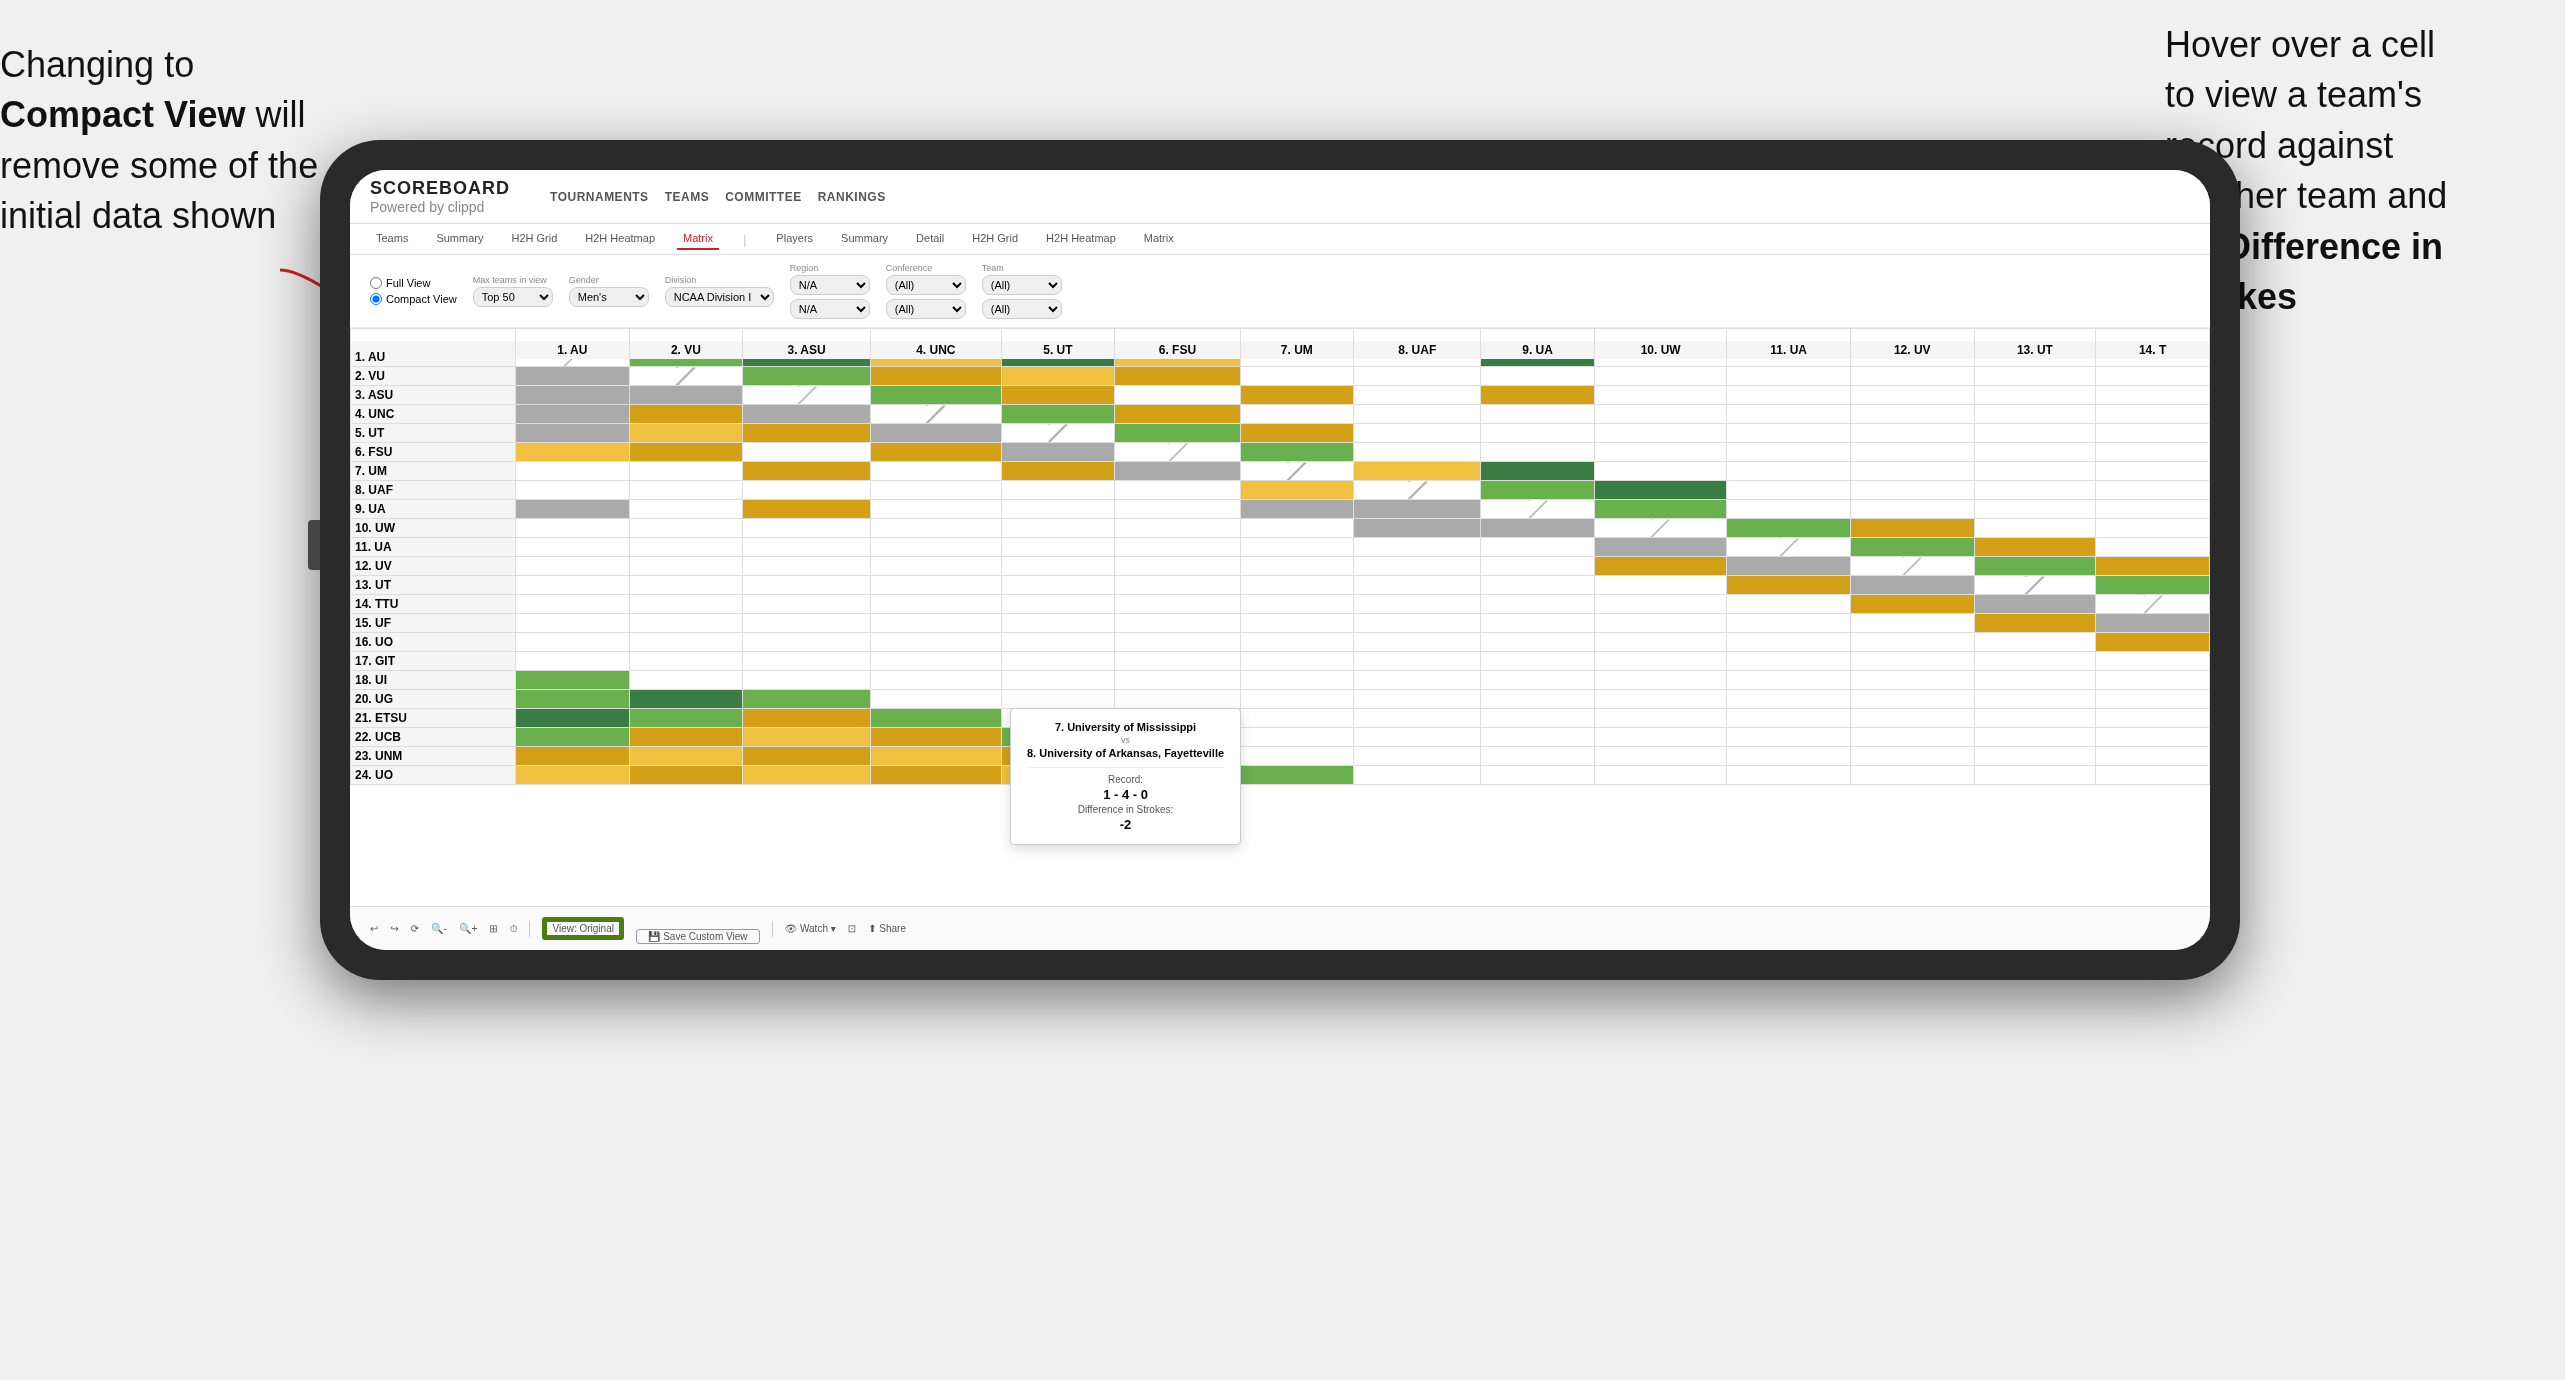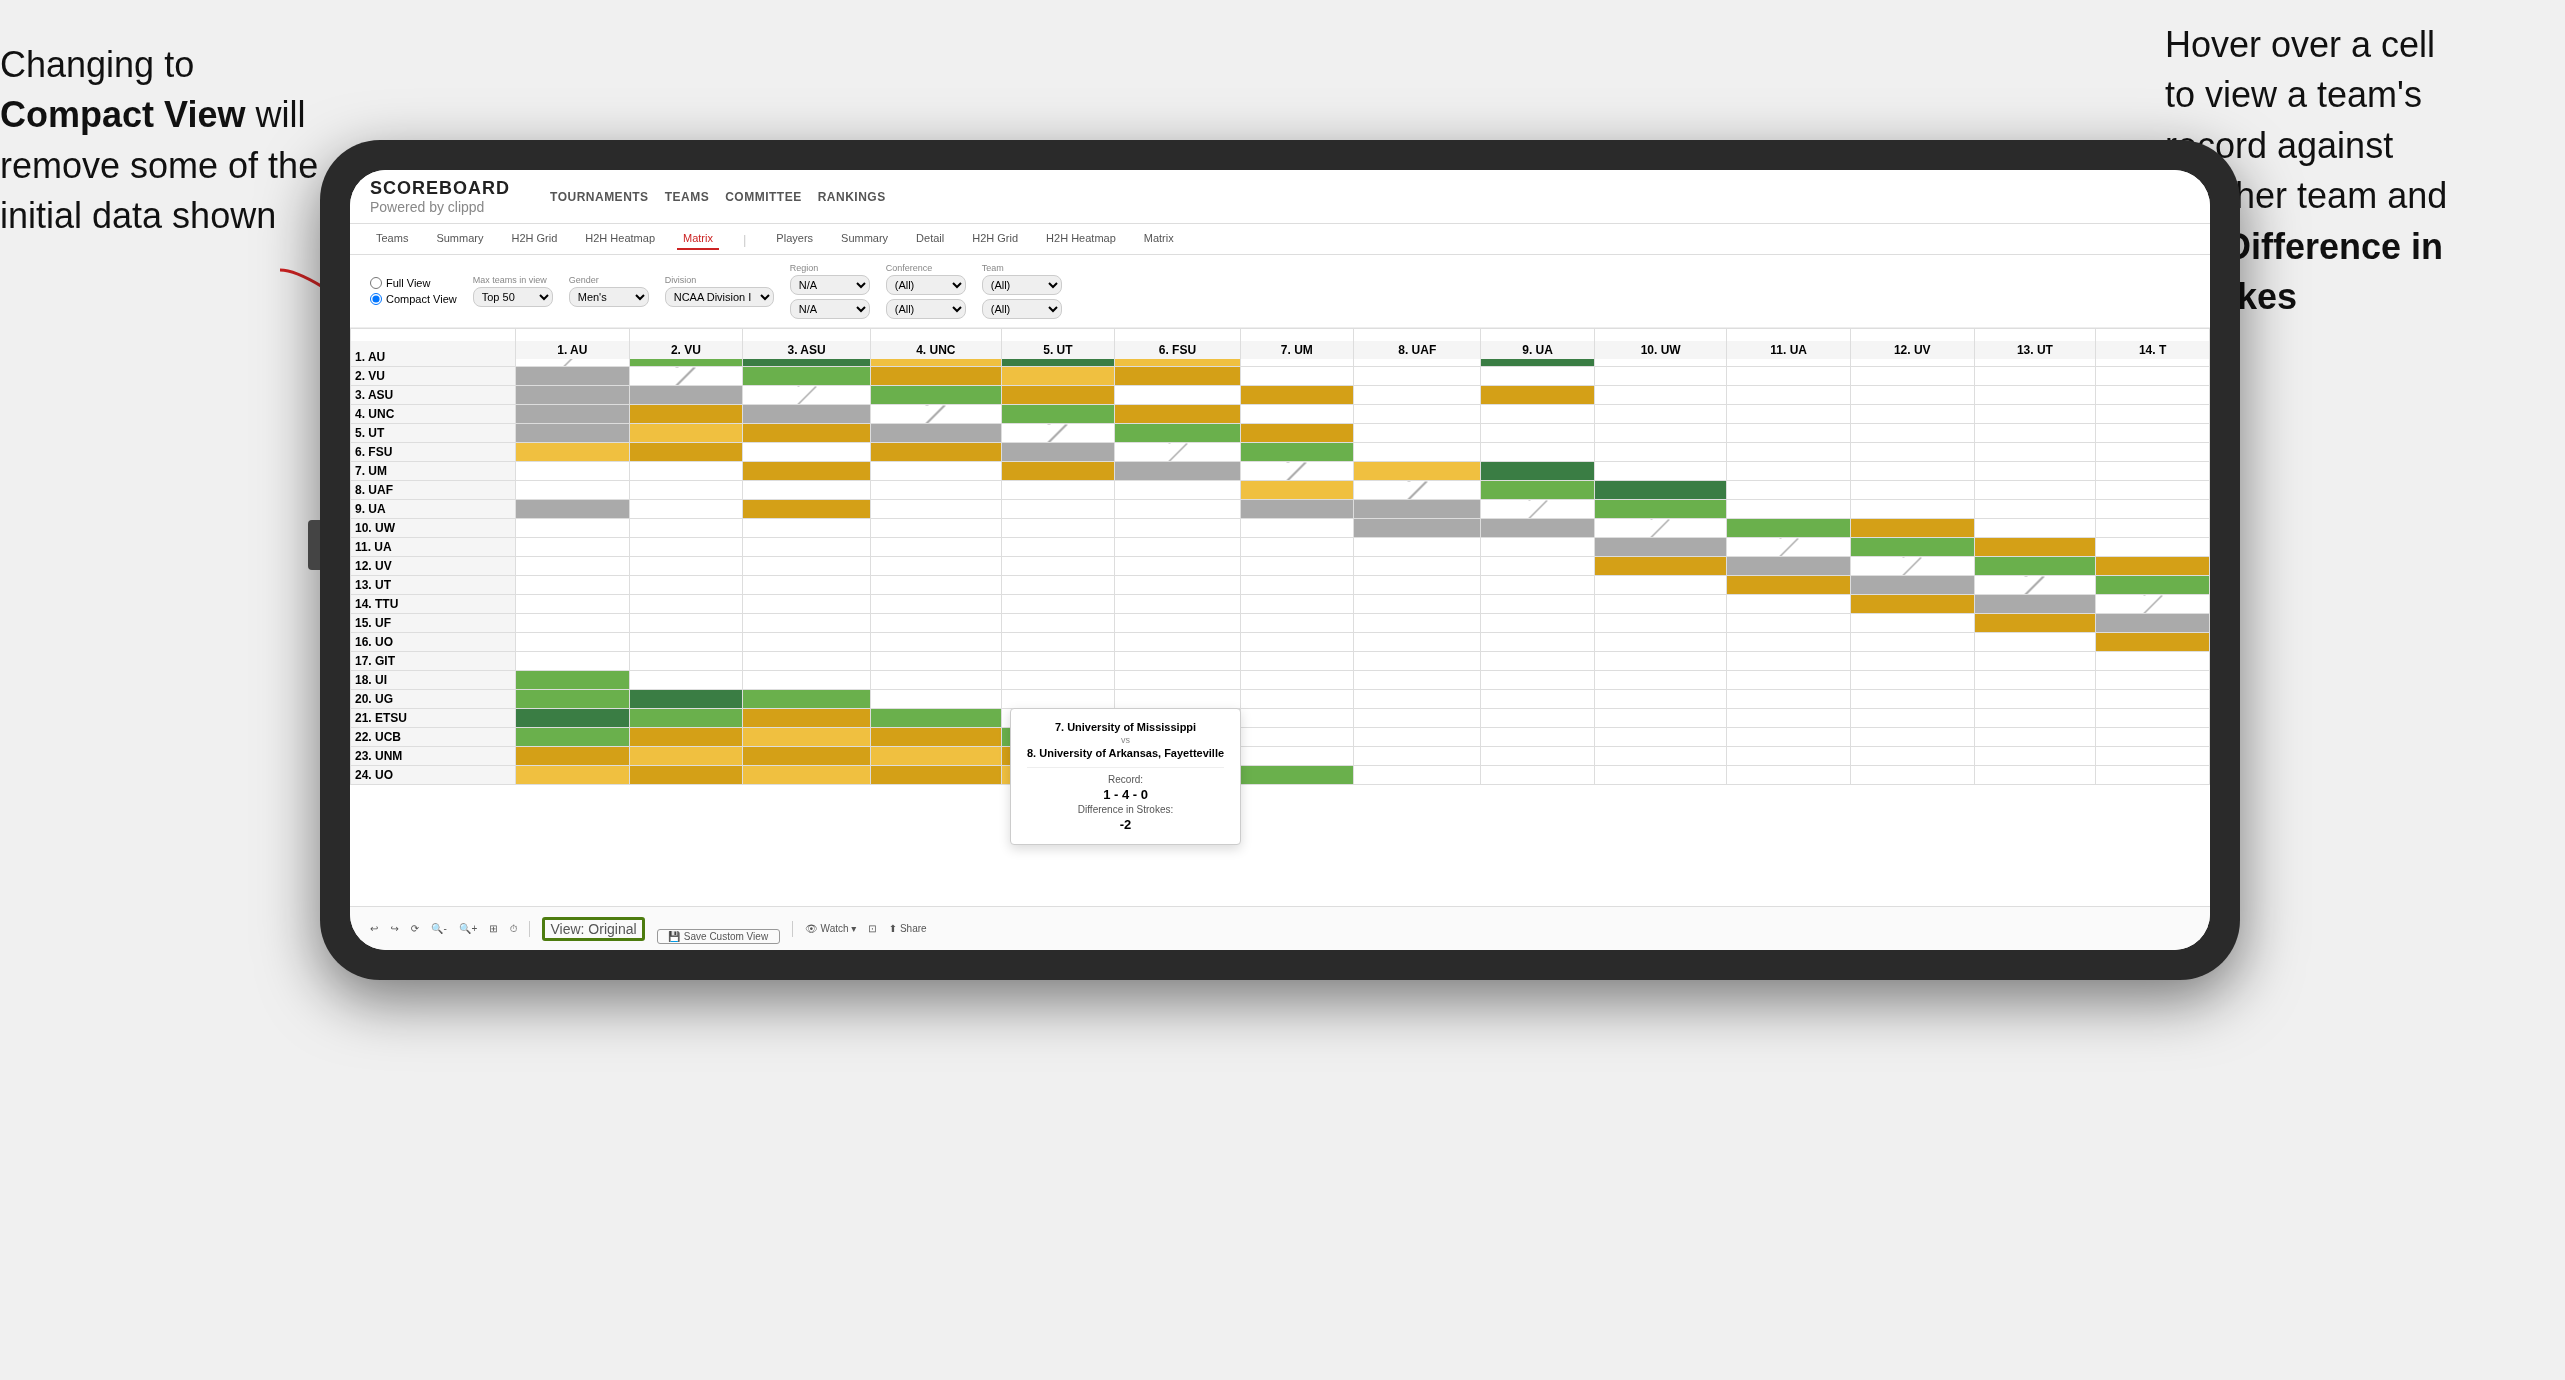--- a/index.html
+++ b/index.html
@@ -900,21 +900,21 @@
       <div class="bottom-toolbar">
         <span class="toolbar-btn">↩</span>
         <span class="toolbar-btn">↪</span>
         <span class="toolbar-btn">⟳</span>
         <span class="toolbar-btn">🔍-</span>
         <span class="toolbar-btn">🔍+</span>
         <span class="toolbar-btn">⊞</span>
         <span class="toolbar-btn">⏱</span>
         <div class="toolbar-separator"></div>
         <span class="toolbar-btn">
-          <span style="border:3px solid #4d7c0f; border-radius:3px; padding:1px 5px; font-size:14px;">View: Original</span>
+          <span style="border:5px solid #4d7c0f; border-radius:3px; padding:1px 5px; font-size:10px;">View: Original</span>
         </span>
         <span class="toolbar-btn">
           <span style="border:1px solid #999; border-radius:3px; padding:1px 11px; font-size:10px;margin-top:16px;">💾 Save Custom View</span>
         </span>
         <div class="toolbar-separator"></div>
         <span class="toolbar-btn">
           <span style="font-size:10px;">👁 Watch ▾</span>
         </span>
         <span class="toolbar-btn">⊡</span>
         <span class="toolbar-btn">

